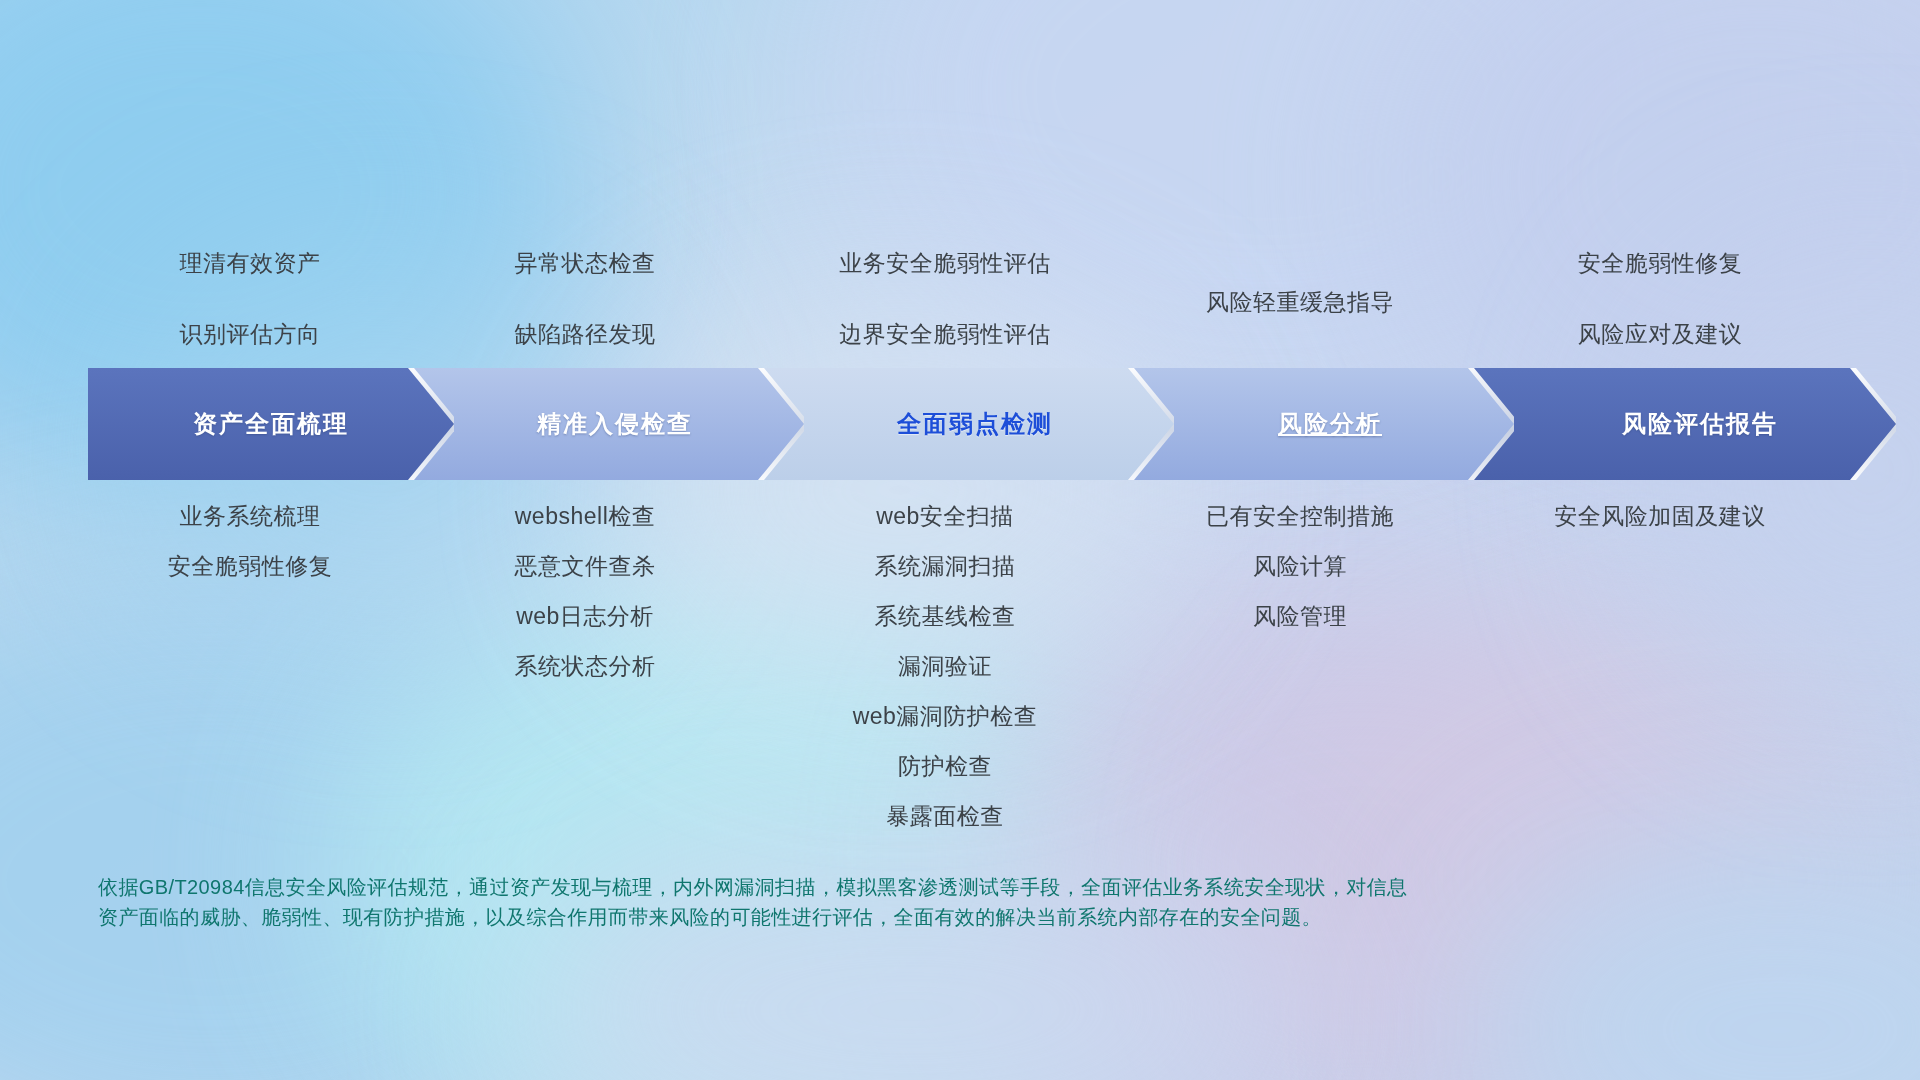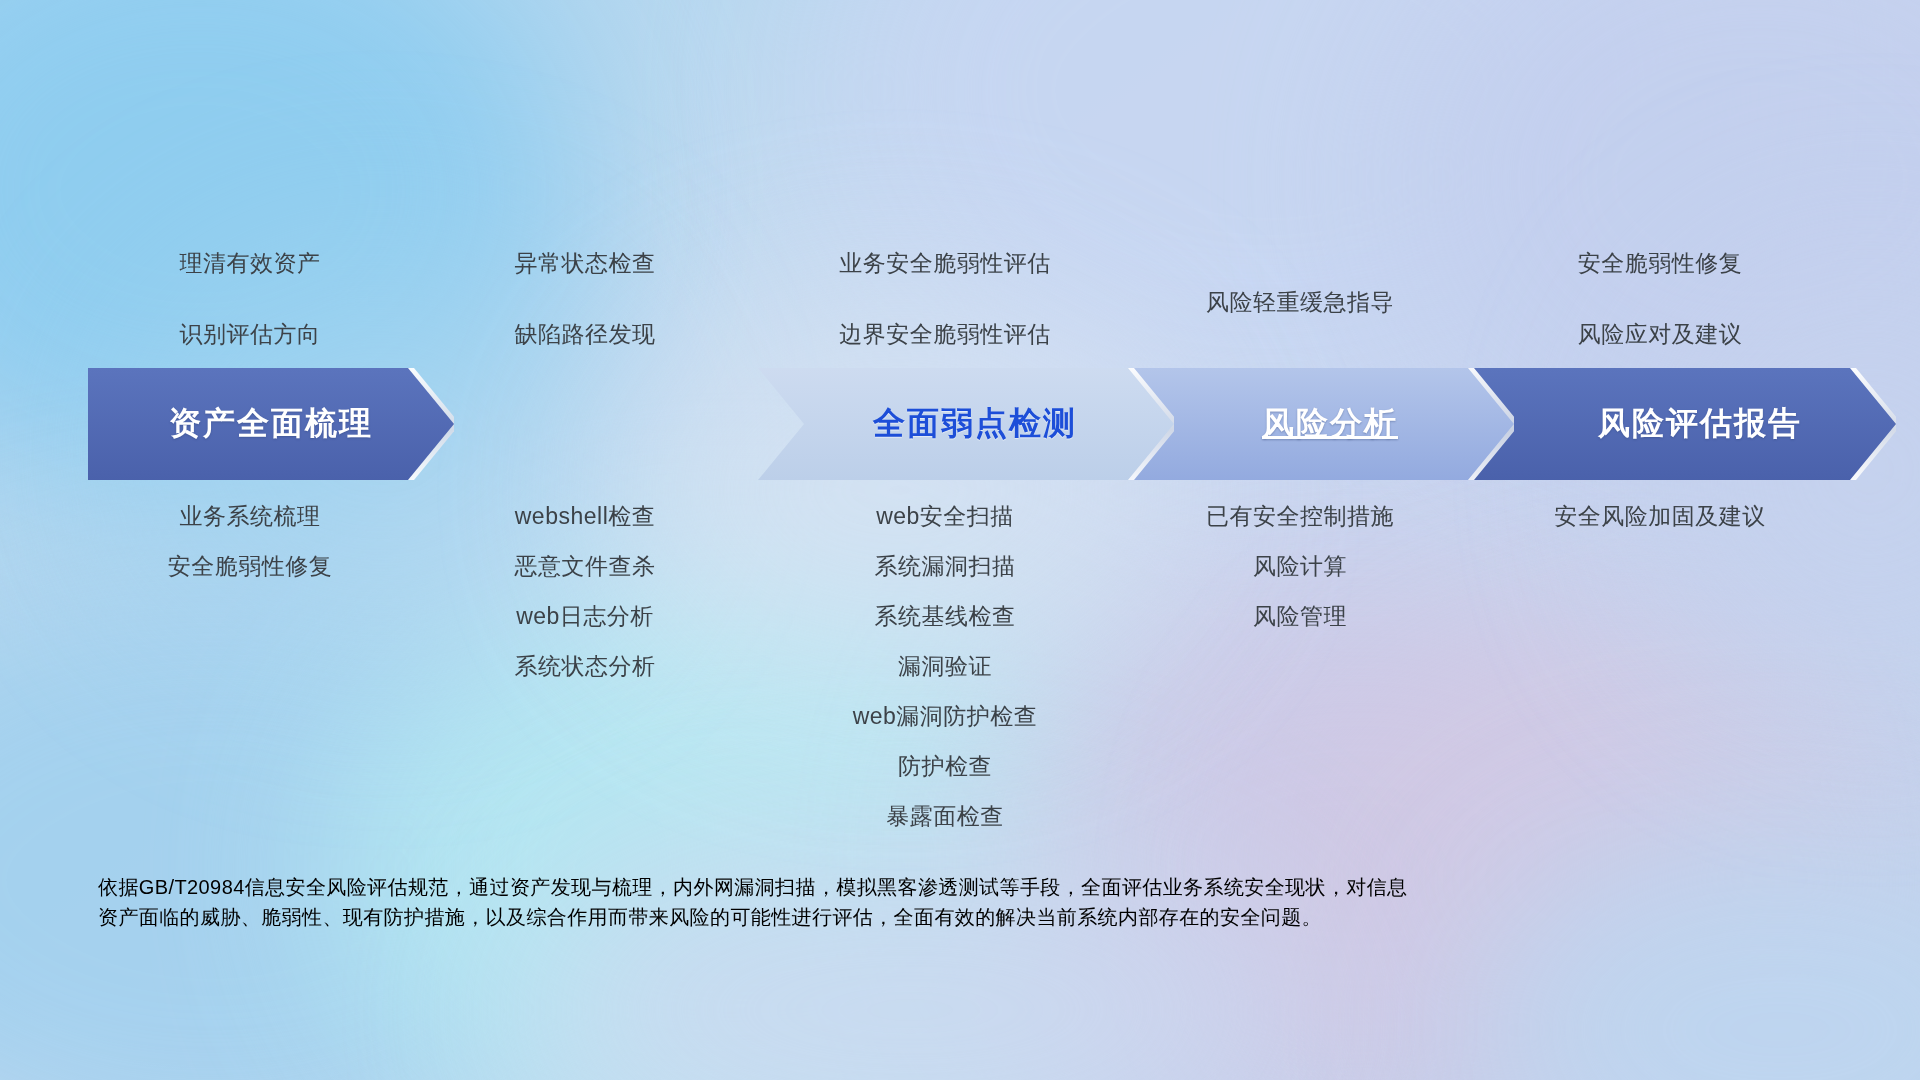--- a/index.html
+++ b/index.html
@@ -50,30 +50,30 @@
   .col.c4-top{justify-content:flex-start;padding-top:39px;}
 
   
   #banner{position:absolute;left:88px;top:368px;width:1762px;height:112px;}
   .chev{
     position:absolute;top:0;height:112px;
     display:flex;align-items:center;justify-content:center;
   }
   .chev .shape{position:absolute;inset:0;}
   .chev .lbl{
-    position:relative;font-size:32px;font-weight:bold;letter-spacing:2px;
+    position:relative;font-size:24px;font-weight:bold;letter-spacing:2px;
     white-space:nowrap;
   }
   .lbl.white{color:#ffffff;text-shadow:0 1px 2px rgba(40,60,110,.35);}
   .lbl.blue{color:#1d4ed8;text-shadow:0 1px 1px rgba(255,255,255,.55);font-family:Liberation Serif, serif;}
 
   
   #footer{
     position:absolute;left:98px;top:872px;width:1560px;
-    font-size:20px;line-height:1.52;color:#000000;letter-spacing:.4px;
+    font-size:20px;line-height:1.52;color:#0f766e;letter-spacing:.4px;
   }
   #footer p{margin:0;}
 </style>
 </head>
 <body>
 
 <div id="bg">
   <div class="base"></div>
   <div class="blob b1"></div>
   <div class="blob b2"></div>
@@ -125,20 +125,38 @@
          <stop offset="0%" stop-color="#ffffff" stop-opacity=".95"></stop>
          <stop offset="55%" stop-color="#d5dce8" stop-opacity=".9"></stop>
          <stop offset="100%" stop-color="#ffffff" stop-opacity=".9"></stop>
        </linearGradient>
      </defs>
      <polygon points="0,0 320,0 366,56 320,112 0,112 0,56" fill="url(#s0)" transform="translate(6,0)"></polygon>
      <polygon points="0,0 320,0 366,56 320,112 0,112 0,56" fill="url(#g0)"></polygon>
         </svg>
         <div class="lbl white" style="margin-left: 0px;">资产全面梳理</div>
       </div>
+      <div class="chev" style="left: 320px; width: 396px; z-index: 9;">
+        <svg class="shape" viewBox="0 0 396 112" preserveAspectRatio="none">
+          <defs>
+       <linearGradient id="g1" x1="0" y1="0" x2="0" y2="1">
+         <stop offset="0%" stop-color="#b3c5ea"></stop>
+         <stop offset="100%" stop-color="#93aadf"></stop>
+       </linearGradient>
+       <linearGradient id="s1" x1="0" y1="0" x2="0" y2="1">
+         <stop offset="0%" stop-color="#ffffff" stop-opacity=".95"></stop>
+         <stop offset="55%" stop-color="#d5dce8" stop-opacity=".9"></stop>
+         <stop offset="100%" stop-color="#ffffff" stop-opacity=".9"></stop>
+       </linearGradient>
+     </defs>
+     <polygon points="0,0 350,0 396,56 350,112 0,112 46,56" fill="url(#s1)" transform="translate(6,0)"></polygon>
+     <polygon points="0,0 350,0 396,56 350,112 0,112 46,56" fill="url(#g1)"></polygon>
+        </svg>
+        <div class="lbl white" style="margin-left: 18px;">精准入侵检查</div>
+      </div>
       <div class="chev" style="left: 670px; width: 416px; z-index: 8;">
         <svg class="shape" viewBox="0 0 416 112" preserveAspectRatio="none">
           <defs>
        <linearGradient id="g2" x1="0" y1="0" x2="0" y2="1">
          <stop offset="0%" stop-color="#cddbf0"></stop>
          <stop offset="100%" stop-color="#bccfe9"></stop>
        </linearGradient>
        <linearGradient id="s2" x1="0" y1="0" x2="0" y2="1">
          <stop offset="0%" stop-color="#ffffff" stop-opacity=".95"></stop>
          <stop offset="55%" stop-color="#d5dce8" stop-opacity=".9"></stop>

